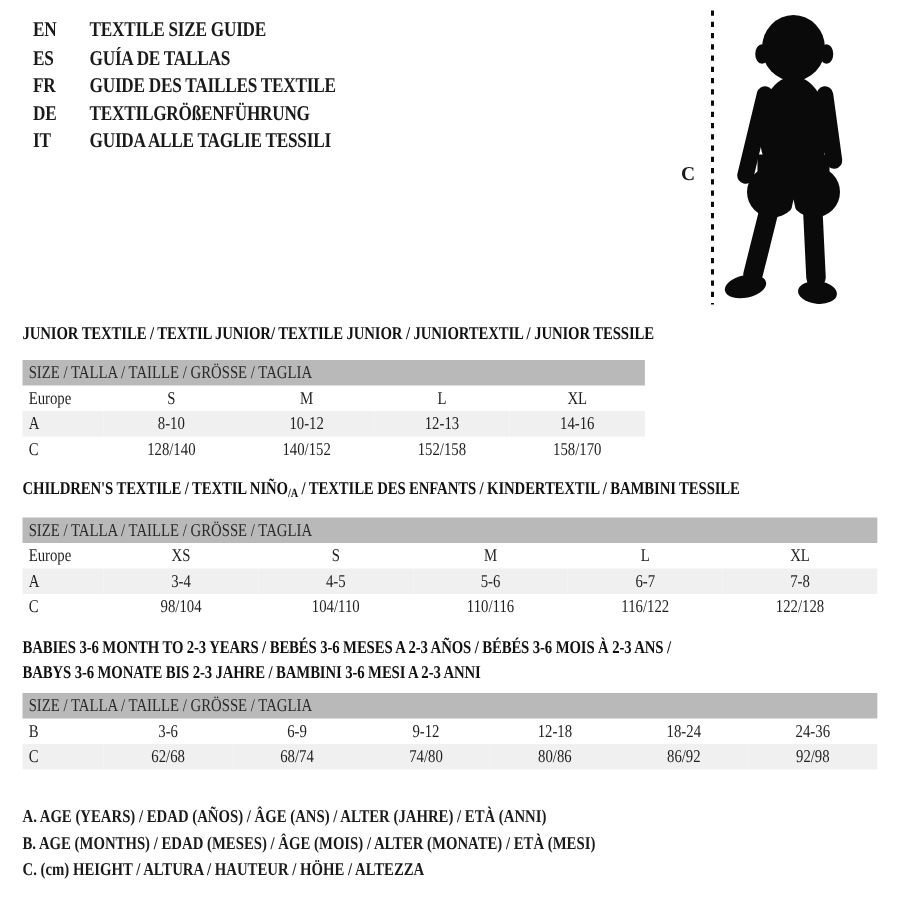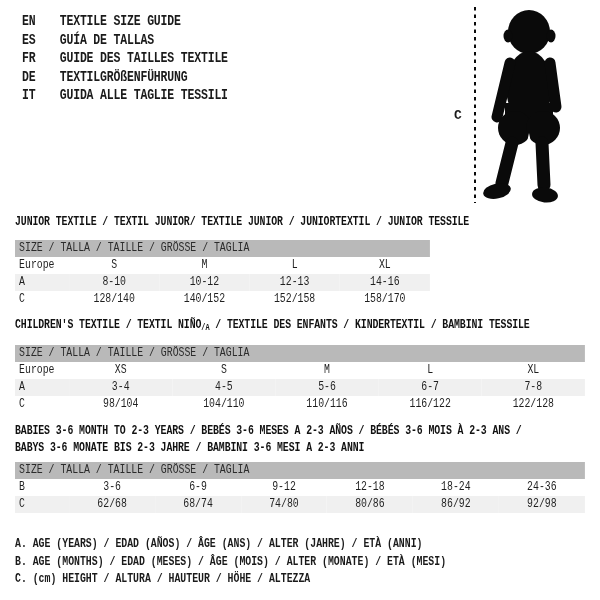--- a/index.html
+++ b/index.html
@@ -1,17 +1,17 @@
 <!DOCTYPE html>
 <html><head>
 <meta charset="utf-8">
 <style>
   html,body{margin:0;padding:0;background:#fff;}
   .page{position:relative;width:600px;height:600px;background:#ffffff;overflow:hidden;
-        font-family:Liberation Mono, monospace;color:#1a1a1a;}
+        font-family:Liberation Serif, serif;color:#1a1a1a;}
   .cx{transform:scaleX(0.82);transform-origin:0 0;white-space:nowrap;}
 
   
   .lang-list{position:absolute;left:22px;top:12px;}
   .lang-row{display:flex;line-height:18.6px;font-size:14px;font-weight:bold;letter-spacing:-0.2px;}
   .lang-code{width:46px;}
 
   
   .figure-svg{position:absolute;left:450px;top:3px;}
   .figure-c{position:absolute;left:454px;top:108px;font-size:13px;font-weight:bold;}

